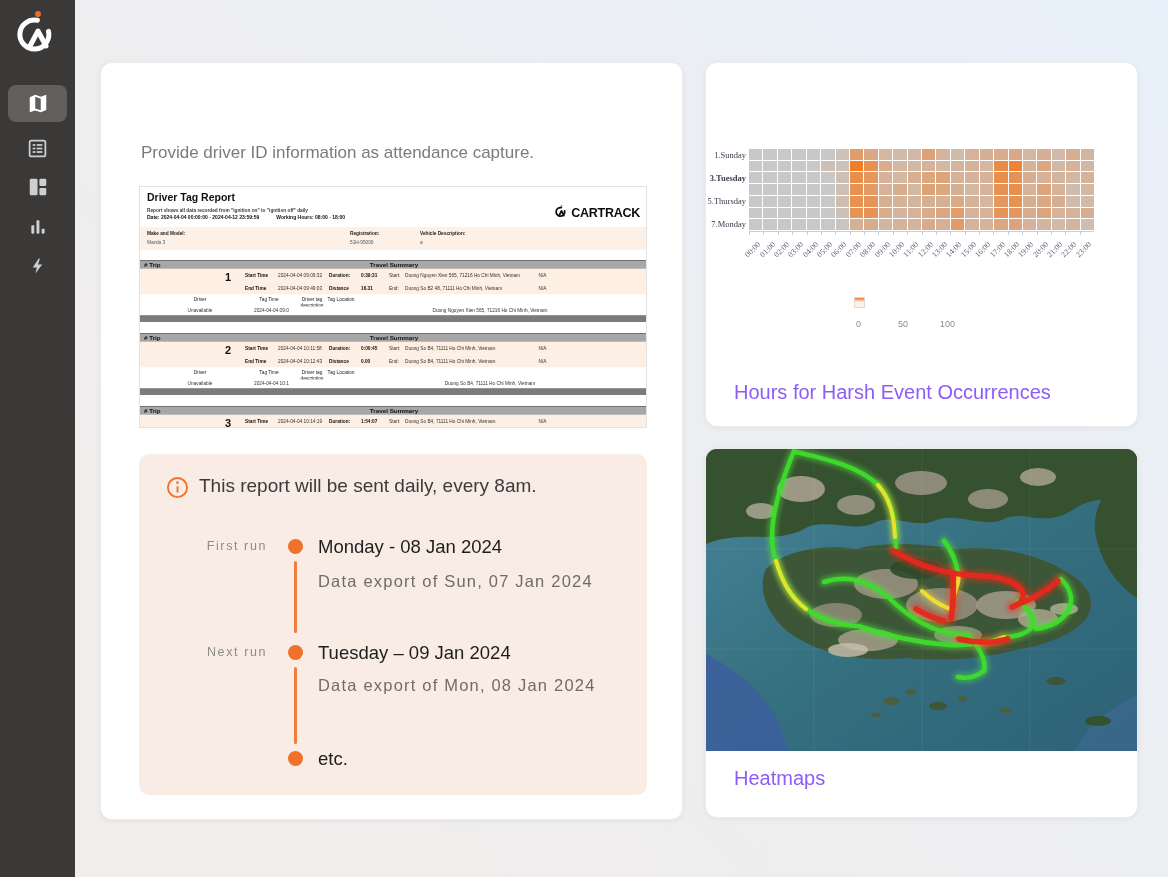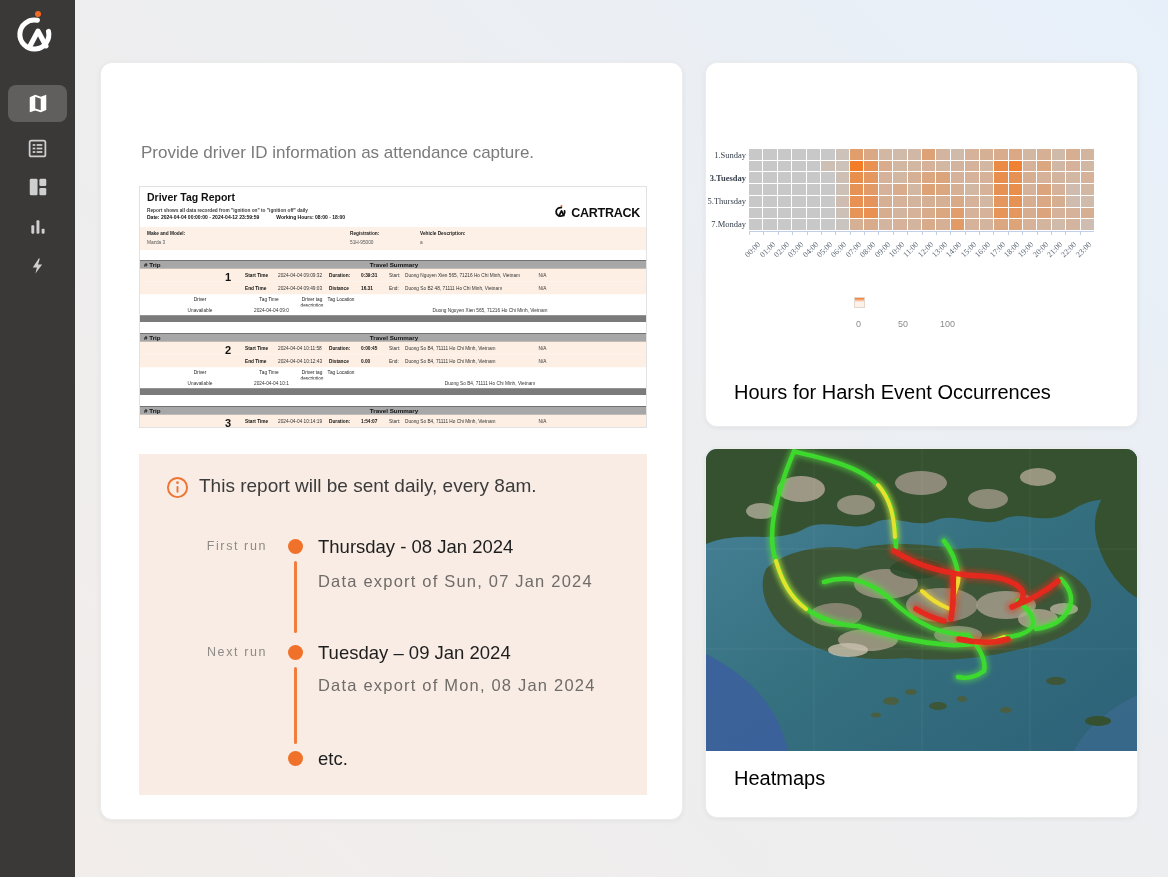--- a/index.html
+++ b/index.html
@@ -47,40 +47,40 @@
   .t-line .c-pre { position:absolute; left:498px; top:8px; font-size:9.5px; color:#333; }
   .t-line .c-loc { position:absolute; left:530px; top:8px; font-size:9.5px; color:#333; white-space:nowrap; }
   .t-line .c-na { position:absolute; left:797px; top:8px; font-size:9.5px; color:#333; }
   .d-heads { position:relative; height:24px; background:#fff; }
   .d-heads span { position:absolute; top:4px; font-size:9.5px; color:#222; text-align:center; }
   .d-vals { position:relative; height:18px; background:#fff; border-bottom:1px solid #4a4a4a; }
   .d-vals span { position:absolute; top:2px; font-size:9.5px; color:#333; }
   .t-divider { height:13px; background:#7b7b7b; }
   .t-spacer { height:22px; background:#fff; }
   
-  .notice { position:absolute; left:38px; top:391px; width:508px; height:341px; background:#f8ece4; border-radius:0; }
+  .notice { position:absolute; left:38px; top:391px; width:508px; height:341px; background:#f8ece4; border-radius:10px; }
   .notice-head { position:absolute; left:60px; top:21px; font-size:19px; color:#3b3b3b; }
   .info-ic { position:absolute; left:27px; top:22px; }
   .tl-label { position:absolute; font-size:12.5px; letter-spacing:1.6px; color:#8e8a86; width:90px; text-align:right; }
   .tl-dot { position:absolute; width:15px; height:15px; border-radius:50%; background:#f07129; }
   .tl-title { position:absolute; left:179px; font-size:18.5px; color:#1e1e1e; }
   .tl-sub { position:absolute; left:179px; font-size:16.5px; letter-spacing:1.2px; color:#6f6c69; }
   .tl-line { position:absolute; left:155px; width:3px; background:#f07c3e; border-radius:2px; }
   
   .hm-plot { position:absolute; left:43px; top:86px; width:345px; height:81px; display:grid; grid-template-columns:repeat(24,1fr); grid-template-rows:repeat(7,1fr); gap:1px; }
   .hm-plot div { width:100%; height:100%; }
   .hm-ticks { position:absolute; left:43px; top:168px; width:345px; height:4px;
     background:repeating-linear-gradient(to right,#c3cfe6 0 1px,transparent 1px 14.375px); border-top:1px solid #c3cfe6; }
   .hm-ylab { position:absolute; width:40px; text-align:right; font-family:"Liberation Serif",serif; font-size:8.5px; color:#38404c; }
   .hm-xlab { position:absolute; width:30px; text-align:right; font-family:"Liberation Serif",serif; font-size:8px; color:#5c6675; transform:rotate(-45deg); transform-origin:top right; }
   .hm-legend { position:absolute; left:148px; top:234px; }
   .hm-swatch { width:11px; height:11px; border:1px solid #e4d7cc; background:linear-gradient(to top,#fdf2ea 55%,#f side 0); background:linear-gradient(to top,#fdf2ea 55%,#f0762a); }
   .hm-legticks { position:absolute; top:22px; left:0; width:120px; }
   .hm-legticks span { position:absolute; font-size:9px; color:#8a8a8a; }
-  .card-title { position:absolute; left:28px; font-size:20px; font-weight:500; color:#000000; }
+  .card-title { position:absolute; left:28px; font-size:20px; font-weight:500; color:#8b5cf6; }
   
   .map-wrap { position:absolute; left:0; top:0; width:433px; height:302px; }
 </style>
 </head>
 <body>
 
 <div class="sidebar">
   <div class="logo-wrap">
     <svg width="48" height="54" viewBox="0 0 48 54">
       <circle cx="24" cy="6" r="3" fill="#f26a21"></circle>
@@ -246,21 +246,21 @@
   <div class="notice">
     <svg class="info-ic" width="23" height="23" viewBox="0 0 24 24">
       <circle cx="12" cy="12" r="10" fill="none" stroke="#ee7434" stroke-width="2"></circle>
       <rect x="11" y="10.5" width="2" height="7" rx="1" fill="#ee7434"></rect>
       <circle cx="12" cy="7" r="1.4" fill="#ee7434"></circle>
     </svg>
     <div class="notice-head">This report will be sent daily, every 8am.</div>
 
     <div class="tl-label" style="left:38px; top:85px;">First run</div>
     <div class="tl-dot" style="left:149px; top:85px;"></div>
-    <div class="tl-title" style="top:82px;">Thursday - 08 Jan 2024</div>
+    <div class="tl-title" style="top:82px;">Monday - 08 Jan 2024</div>
     <div class="tl-sub" style="top:118px;">Data export of Sun, 07 Jan 2024</div>
     <div class="tl-line" style="top:107px; height:72px;"></div>
 
     <div class="tl-label" style="left:38px; top:191px;">Next run</div>
     <div class="tl-dot" style="left:149px; top:191px;"></div>
     <div class="tl-title" style="top:188px;">Tuesday – 09 Jan 2024</div>
     <div class="tl-sub" style="top:222px;">Data export of Mon, 08 Jan 2024</div>
     <div class="tl-line" style="top:213px; height:77px;"></div>
 
     <div class="tl-dot" style="left:149px; top:297px;"></div>

